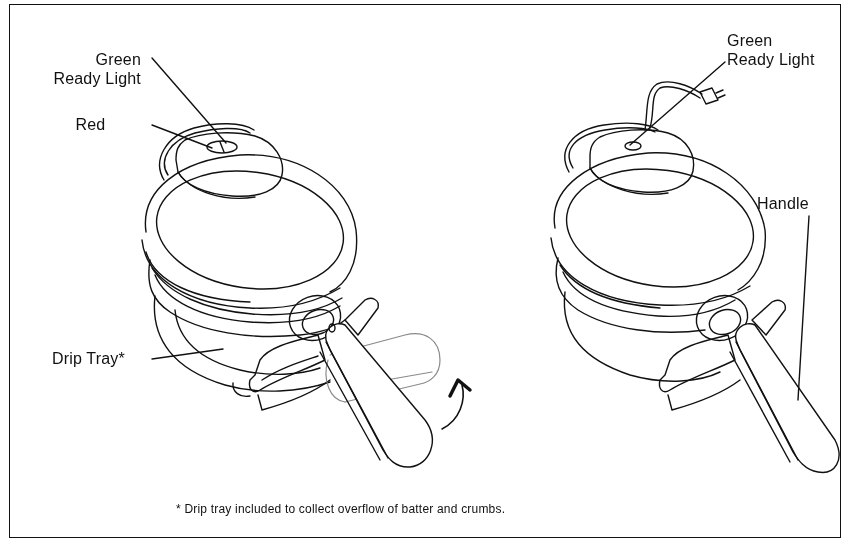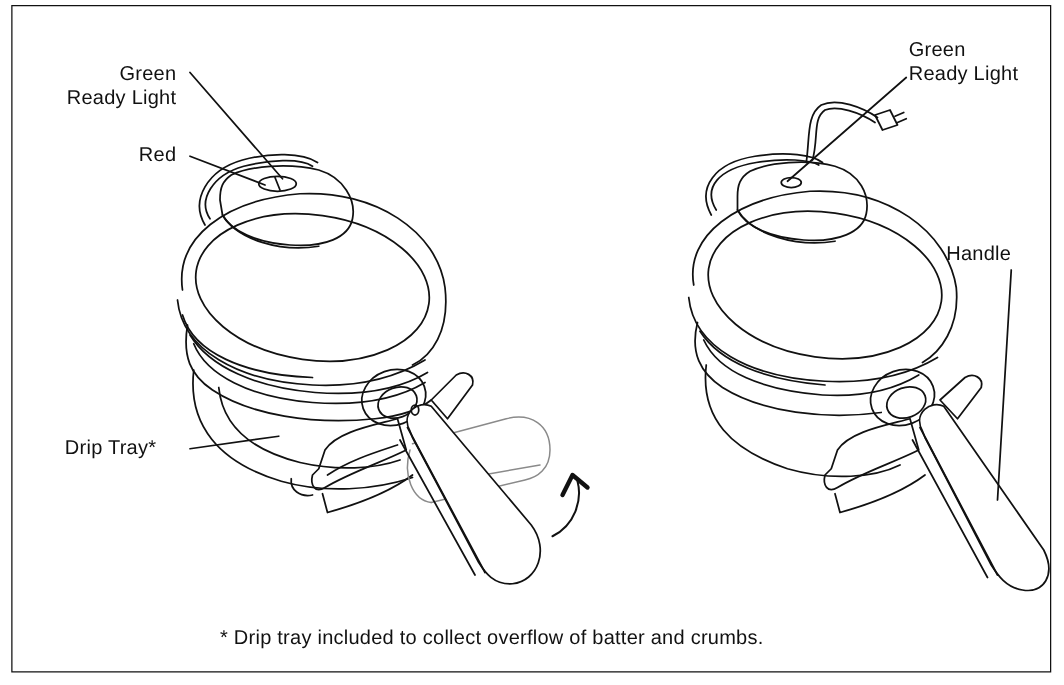--- a/index.html
+++ b/index.html
@@ -5,33 +5,33 @@
   html, body { margin: 0; padding: 0; background: #ffffff; }
   body { width: 851px; height: 548px; position: relative; overflow: hidden;
          font-family: "Liberation Sans", "DejaVu Sans", sans-serif; color: #111; }
   .frame { position: absolute; left: 9px; top: 4px; width: 832px; height: 534px;
            border: 1.5px solid #111; box-sizing: border-box; }
   .label { position: absolute; font-size: 16px; line-height: 19px; letter-spacing: 0.2px;
            white-space: nowrap; }
   .label.right { text-align: right; }
   .label.left { text-align: left; }
   svg.art { position: absolute; left: 0; top: 0; }
-  .footnote { position: absolute; left: 176px; top: 502px; font-size: 16px; letter-spacing: 0.2px;
+  .footnote { position: absolute; left: 176px; top: 502px; font-size: 12px; letter-spacing: 0.2px;
               white-space: nowrap; }
 </style>
 </head>
 <body>
 
 <div class="frame"></div>
 
 <div class="label right" style="left:40px; top:50px; width:101px;">
   <div>Green</div>
   <div>Ready Light</div>
 </div>
-<div class="label right" style="left:40px; top:115px; width:101px;">
+<div class="label right" style="left:40px; top:115px; width:101px;text-align:center;">
   <div>Red</div>
 </div>
 <div class="label right" style="left:24px; top:349px; width:101px;">
   <div>Drip Tray*</div>
 </div>
 
 <div class="label left" style="left:727px; top:31px;">
   <div>Green</div>
   <div>Ready Light</div>
 </div>

